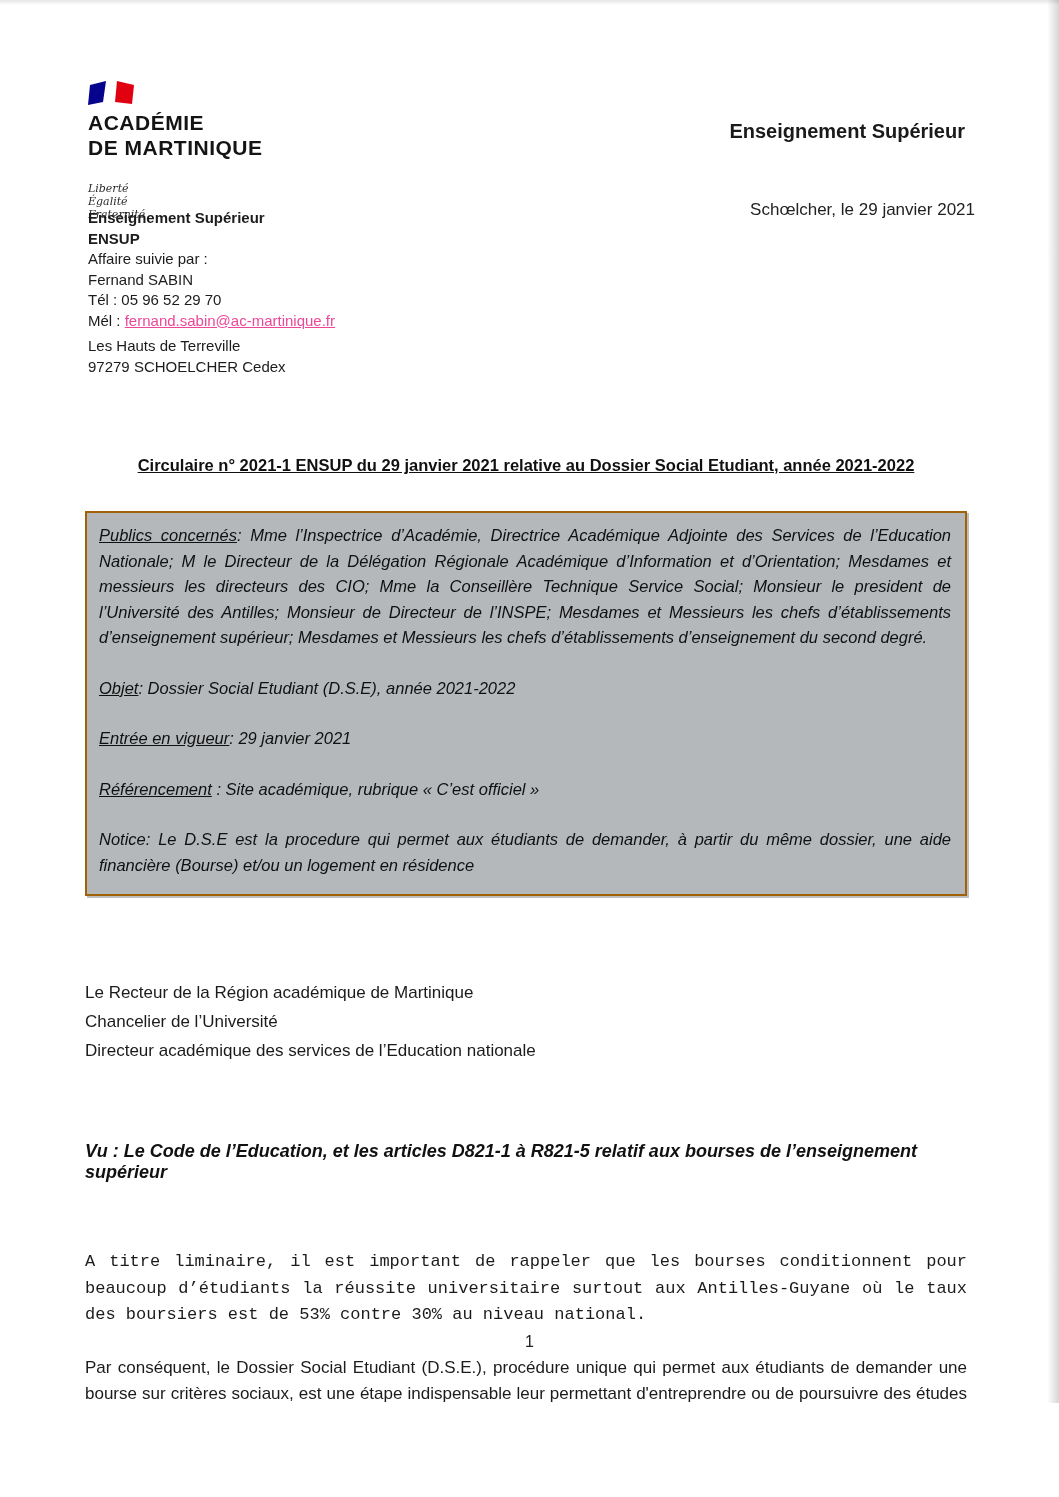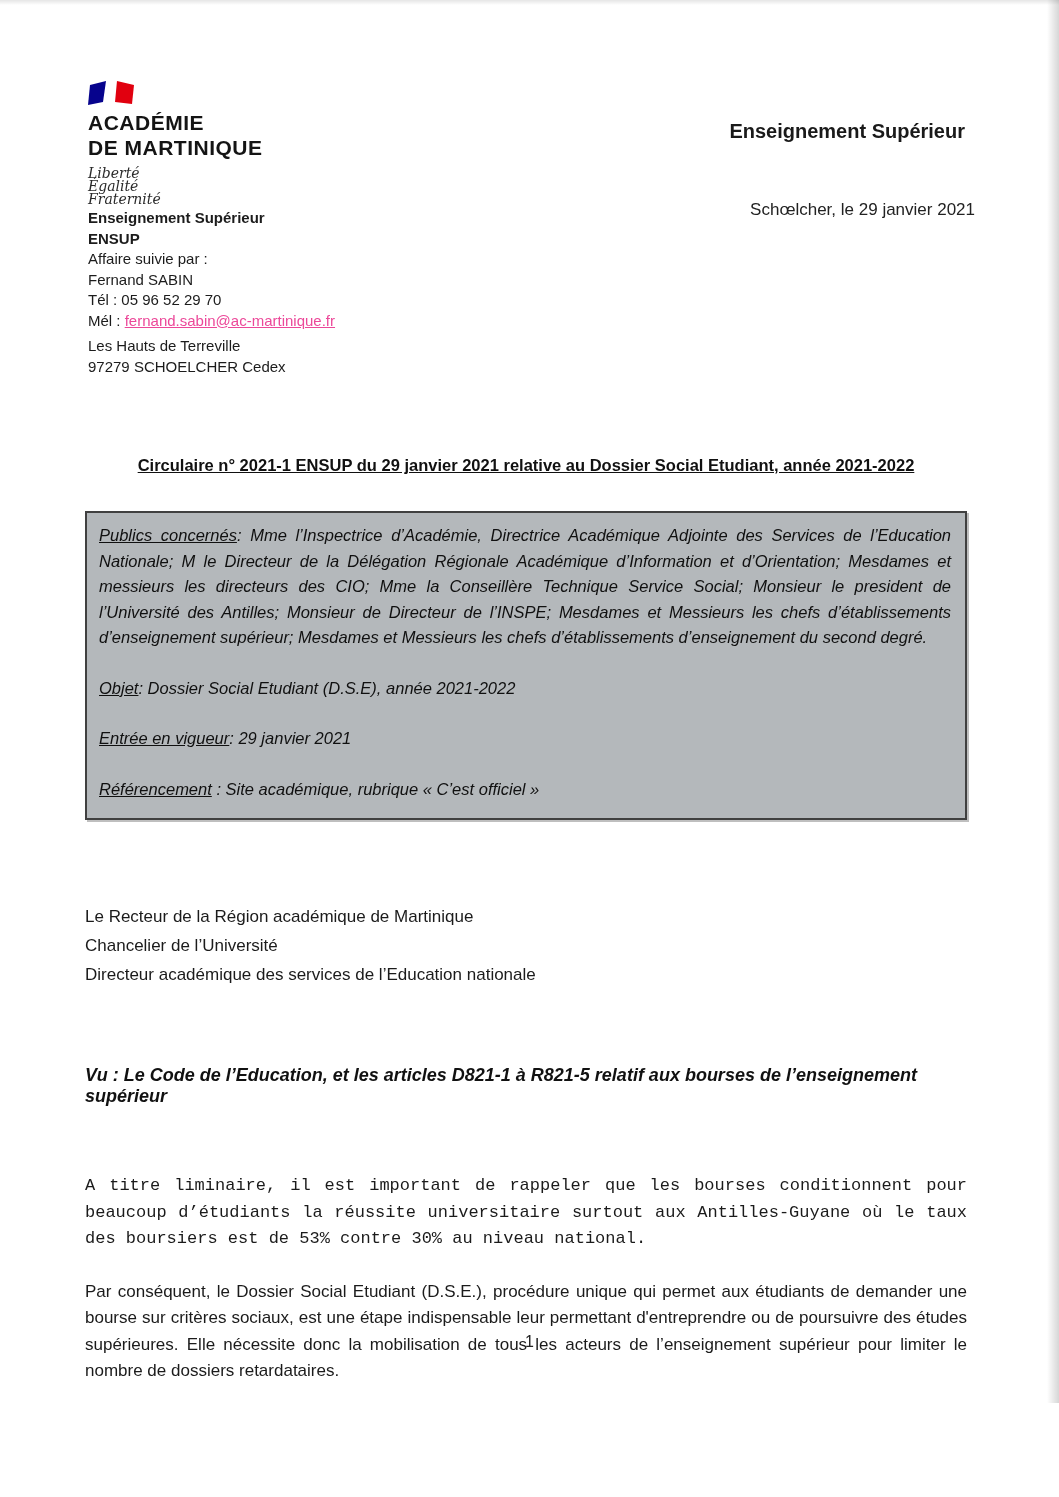--- a/index.html
+++ b/index.html
@@ -20,21 +20,21 @@
   .edge-top {
     position: absolute; top: 0; left: 0; width: 100%; height: 5px;
     background: linear-gradient(to bottom, rgba(0,0,0,0.10), rgba(0,0,0,0));
     pointer-events: none;
   }
 
   
   .brand { position: absolute; left: 88px; top: 80px; }
   .brand-flag { display: block; margin-bottom: 4px; }
   .brand-name { font-weight: bold; font-size: 21px; line-height: 25px; letter-spacing: 0.5px; color: #141414; }
-  .motto { margin-top: 7px; font-family: "DejaVu Serif", serif; font-style: italic; font-size: 14px; line-height: 13px; color: #2a2a2a; }
+  .motto { margin-top: 22px; font-family: "DejaVu Serif", serif; font-style: italic; font-size: 11px; line-height: 13px; color: #2a2a2a; }
 
   .head-title {
     position: absolute; top: 120px; right: 94px;
     font-weight: bold; font-size: 20px; color: #1a1a1a;
   }
   .dateline {
     position: absolute; top: 200px; right: 84px;
     font-size: 17px; color: #222;
   }
 
@@ -51,21 +51,21 @@
     text-align: center;
     font-weight: bold;
     font-size: 16.5px;
     text-decoration: underline;
     color: #111;
   }
 
   .summary-box {
     margin-top: 36px;
     background: #b4b8bb;
-    border: 2px solid #404040;
+    border: 2px solid #a16207;
     padding: 10px 14px 14px 12px;
     font-style: italic;
     font-size: 16.5px;
     line-height: 25.5px;
     color: #101010;
     box-shadow: 2px 2px 0 rgba(0,0,0,0.25);
   }
   .summary-box p { margin: 0 0 25px 0; text-align: justify; }
   .summary-box p:last-child { margin-bottom: 2px; }
   .u { text-decoration: underline; }
@@ -134,20 +134,21 @@
 
   <div class="main">
 
     <div class="doc-title">Circulaire n° 2021-1 ENSUP du 29 janvier 2021 relative au Dossier Social Etudiant, année 2021-2022</div>
 
     <div class="summary-box">
       <p><span class="u">Publics concernés</span><span>: Mme  l’Inspectrice d’Académie, Directrice Académique Adjointe des Services de l’Education Nationale; M le Directeur de la Délégation Régionale Académique d’Information et d’Orientation; Mesdames et messieurs les directeurs des CIO; Mme la Conseillère Technique Service Social; Monsieur le president de l’Université des Antilles; Monsieur de Directeur de l’INSPE; Mesdames et Messieurs les chefs d’établissements d’enseignement supérieur; Mesdames et Messieurs les chefs d’établissements d’enseignement du second degré.</span></p>
       <p><span class="u">Objet</span><span>: Dossier Social Etudiant (D.S.E), année 2021-2022</span></p>
       <p><span class="u">Entrée en vigueur</span><span>: 29 janvier 2021</span></p>
       <p><span class="u">Référencement</span><span> : Site académique, rubrique  « C’est officiel »</span></p>
+      <p><span>Notice</span><span>:  Le D.S.E est la procedure qui permet aux étudiants de demander, à partir du même dossier, une aide financière (Bourse) et/ou un logement en résidence</span></p>
     </div>
 
     <div class="recipients">
       <div>Le Recteur de la Région académique de Martinique</div>
       <div>Chancelier de l’Université</div>
       <div>Directeur académique des services de l’Education nationale</div>
     </div>
 
     <div class="vu-line">Vu :  Le Code de l’Education, et les articles D821-1 à R821-5 relatif aux bourses de l’enseignement supérieur</div>
 

